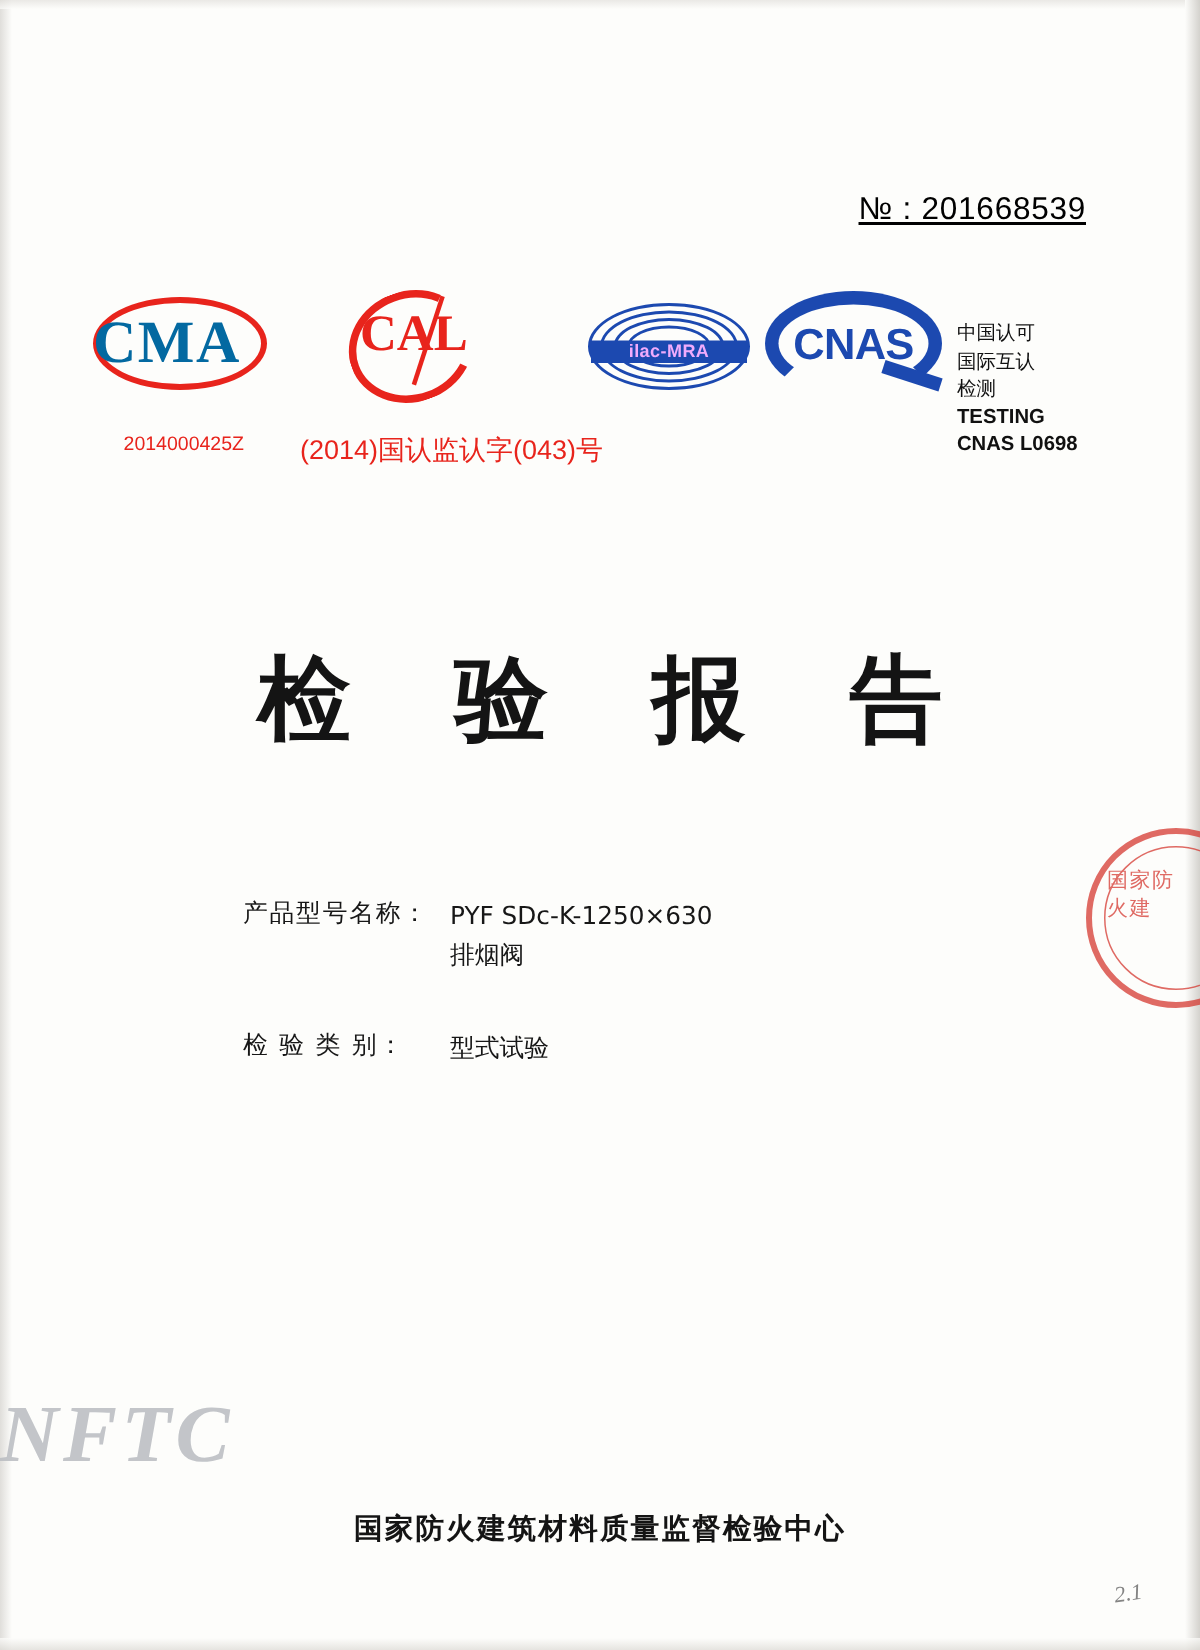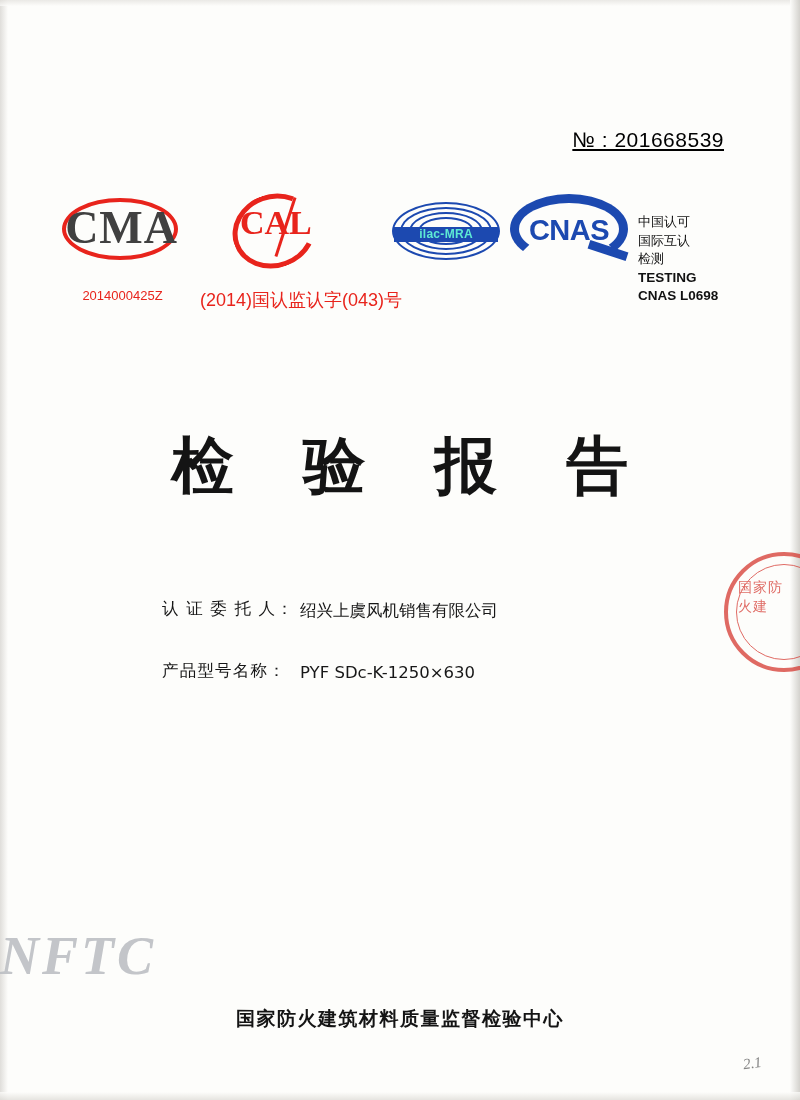--- a/index.html
+++ b/index.html
@@ -88,24 +88,24 @@
     width: 116px;
     height: 62px;
     border: 4px solid #e8241c;
     border-radius: 50%/50%;
     box-sizing: border-box;
   }
   .cma .txt {
     position: absolute;
     left: 0; top: 8px;
     width: 116px;
-    text-align: right;
-    font-size: 46px;
-    font-weight: bold;
-    color: #404040;
+    text-align: left;
+    font-size: 40px;
+    font-weight: bold;
+    color: #0369a1;
     letter-spacing: 1px;
     font-family: "Liberation Serif", serif;
     line-height: 44px;
   }
   .cma-code {
     position: absolute;
     left: 40px;
     top: 108px;
     width: 165px;
     text-align: center;
@@ -185,21 +185,21 @@
     position: absolute;
     left: 2px;
     top: 25px;
     width: 104px;
     height: 15px;
     background: #1c49b0;
   }
   .ilac .bar span {
     display: block;
     text-align: center;
-    color: #5eead4;
+    color: #f0abfc;
     font-size: 12px;
     font-weight: bold;
     line-height: 15px;
     letter-spacing: .3px;
     font-family: "Liberation Sans", sans-serif;
   }
 
   
   .cnas {
     position: absolute;
@@ -416,29 +416,30 @@
       <div>检测</div>
       <div class="b">TESTING</div>
       <div class="b">CNAS L0698</div>
     </div>
   </div>
 
   <div class="title">检 验 报 告</div>
 
   <div class="fields">
     <div class="field-row">
-      <div class="field-label">认 证 委 托 人：</div>
-      <div class="field-value">
-        <span>绍兴上虞风机销售有限公司</span>
-      </div>
-    </div>
-    <div class="field-row">
       <div class="field-label">产品型号名称：</div>
       <div class="field-value">
         <span>PYF  SDc-K-1250×630</span>
+        <span class="line2">排烟阀</span>
+      </div>
+    </div>
+    <div class="field-row">
+      <div class="field-label">检 验 类 别：</div>
+      <div class="field-value">
+        <span>型式试验</span>
       </div>
     </div>
   </div>
 
   <div class="seal">
     <div class="seal-inner"></div>
     <div class="seal-text">国家防火建</div>
   </div>
 
   <div class="nftc">NFTC</div>

